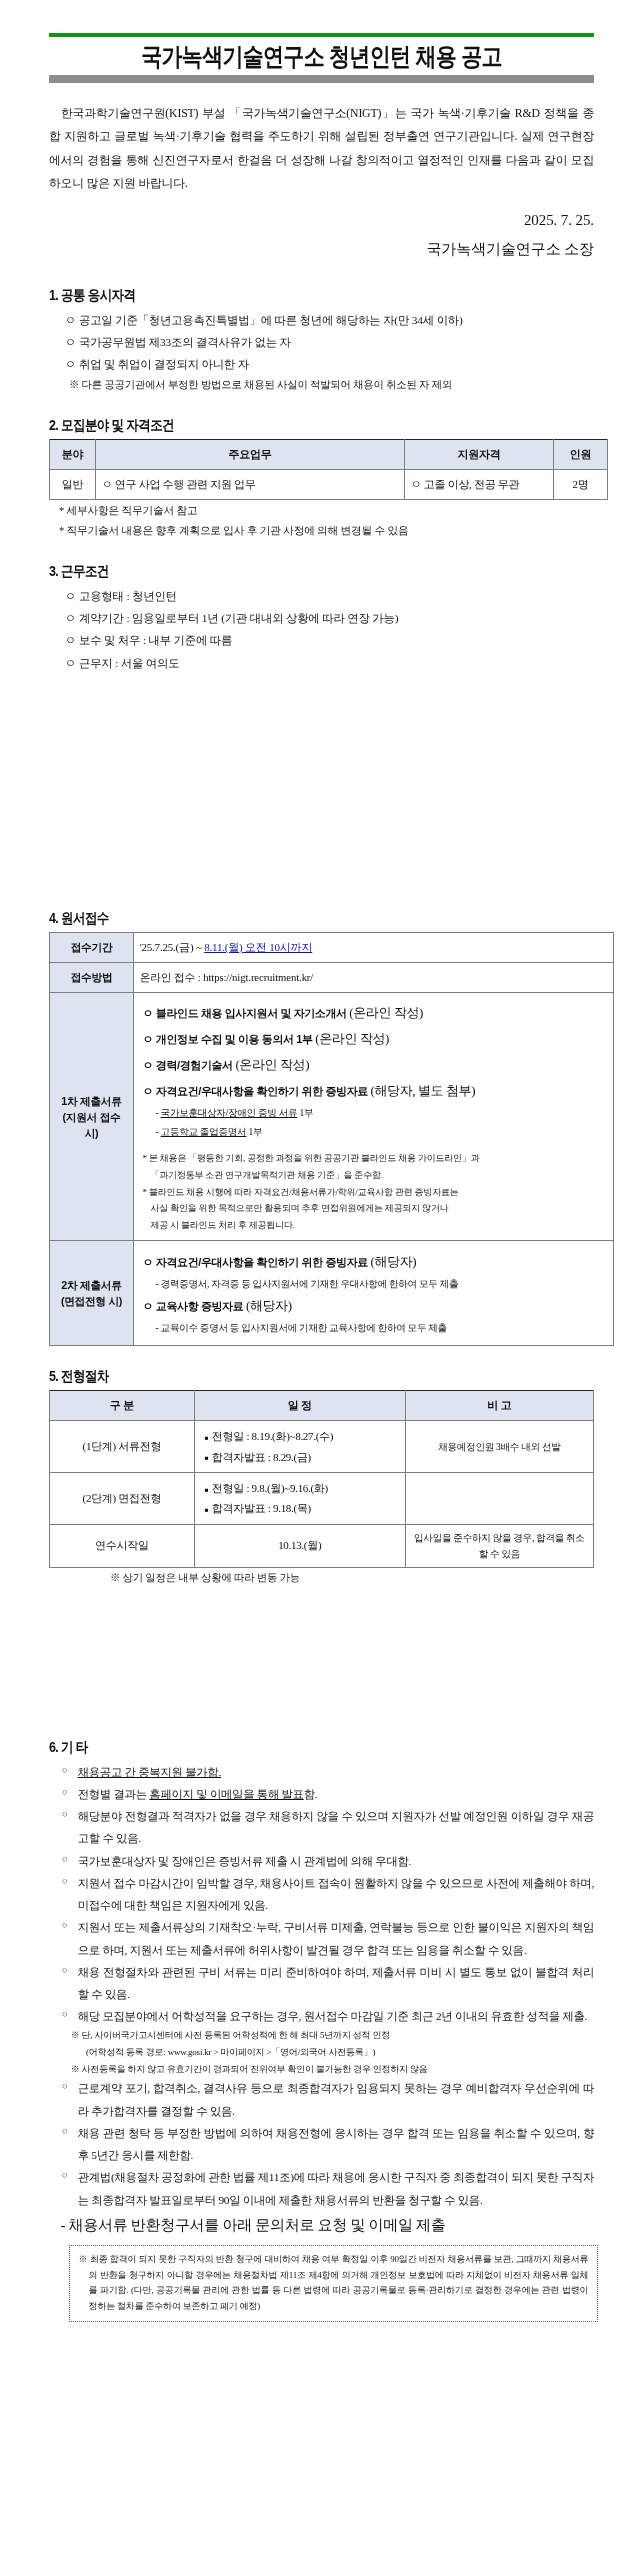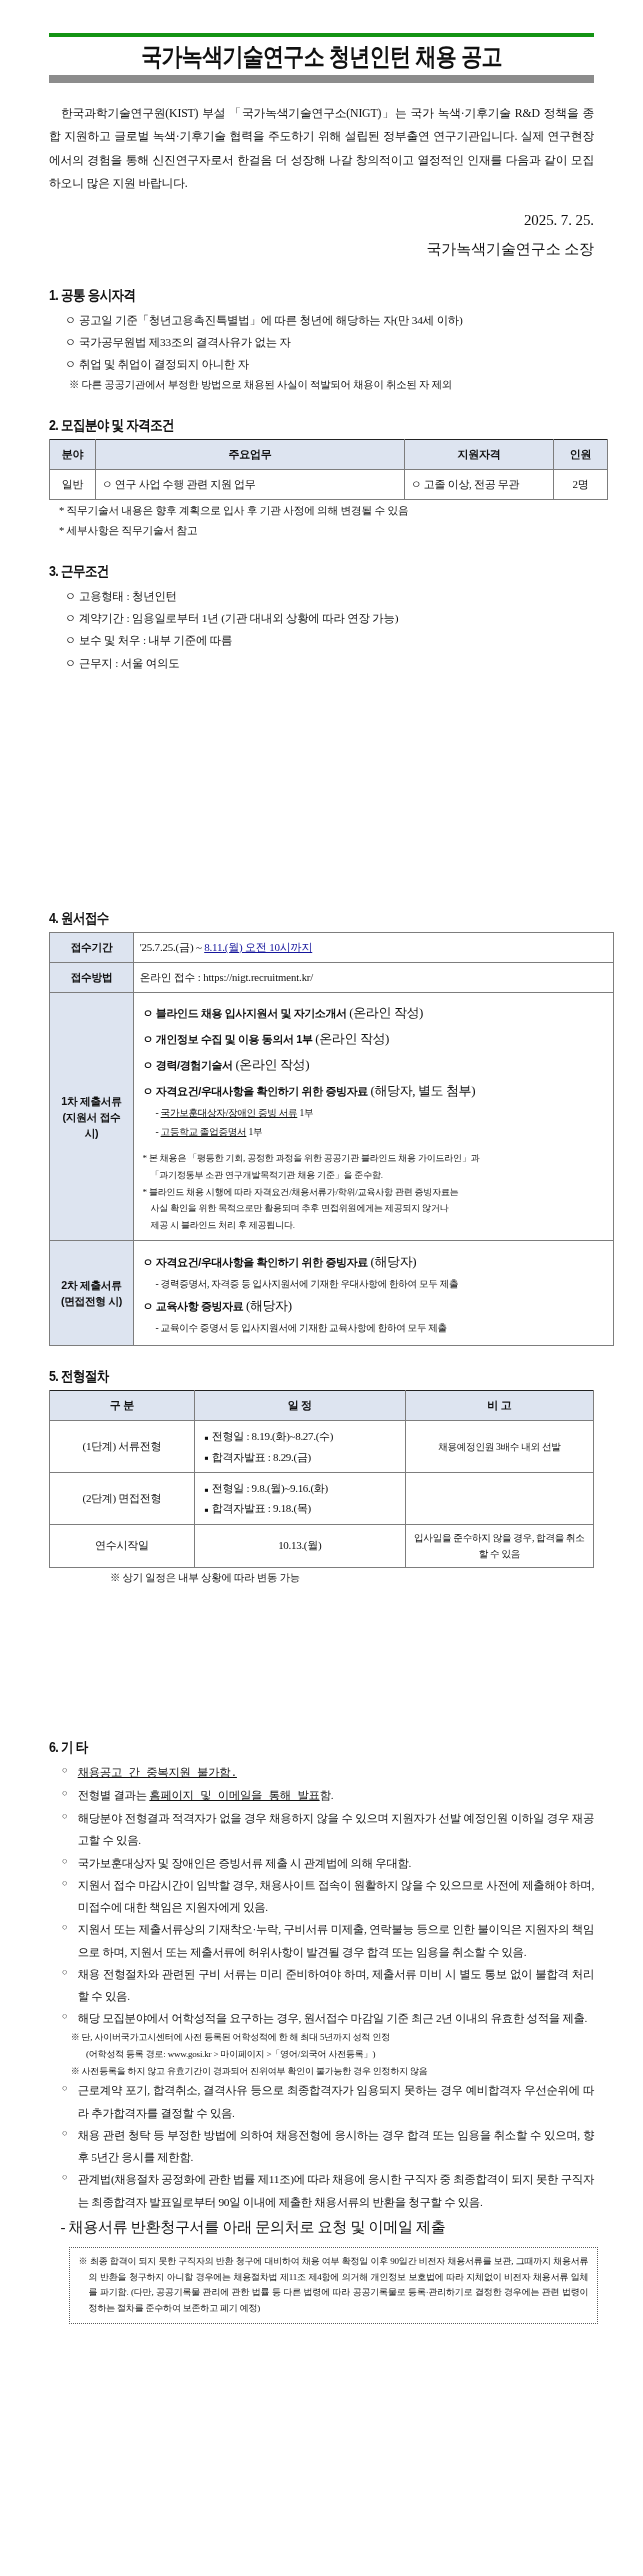--- a/index.html
+++ b/index.html
@@ -221,21 +221,21 @@
     position: relative;
     padding-left: 15.7px;
     text-align: justify;
   }
   ul.circ > li .mk {
     position: absolute;
     left: 0;
     top: 0;
     font-size: 9.3px;
   }
-  ul.circ > li u { text-decoration: underline; font-family: Liberation Mono, monospace; }
+  ul.circ > li u { text-decoration: underline; }
   .sub-note {
     font-size: 9px;
     letter-spacing: -0.2px;
     line-height: 1.85;
     padding-left: 31px;
     text-indent: -9.3px;
   }
   .sub-note.plain { text-indent: 0; padding-left: 37px; }
   .dash-note {
     font-size: 15px;
@@ -316,22 +316,22 @@
     </thead>
     <tbody>
       <tr>
         <td class="ctr">일반</td>
         <td>ㅇ 연구 사업 수행 관련 지원 업무</td>
         <td>ㅇ 고졸 이상, 전공 무관</td>
         <td class="ctr">2명</td>
       </tr>
     </tbody>
   </table>
+  <div class="note-line">* 세부사항은 직무기술서 참고</div>
   <div class="note-line">* 직무기술서 내용은 향후 계획으로 입사 후 기관 사정에 의해 변경될 수 있음</div>
-  <div class="note-line">* 세부사항은 직무기술서 참고</div>
 
   <div class="sec-h">3. 근무조건</div>
   <ul class="bul">
     <li><span class="mk">ㅇ</span><span>고용형태 : 청년인턴</span></li>
     <li><span class="mk">ㅇ</span><span>계약기간 : 임용일로부터 1년 (기관 대내외 상황에 따라 연장 가능)</span></li>
     <li><span class="mk">ㅇ</span><span>보수 및 처우 : 내부 기준에 따름</span></li>
     <li><span class="mk">ㅇ</span><span>근무지 : 서울 여의도</span></li>
   </ul>
 
   <div class="spacer-lg"></div>

